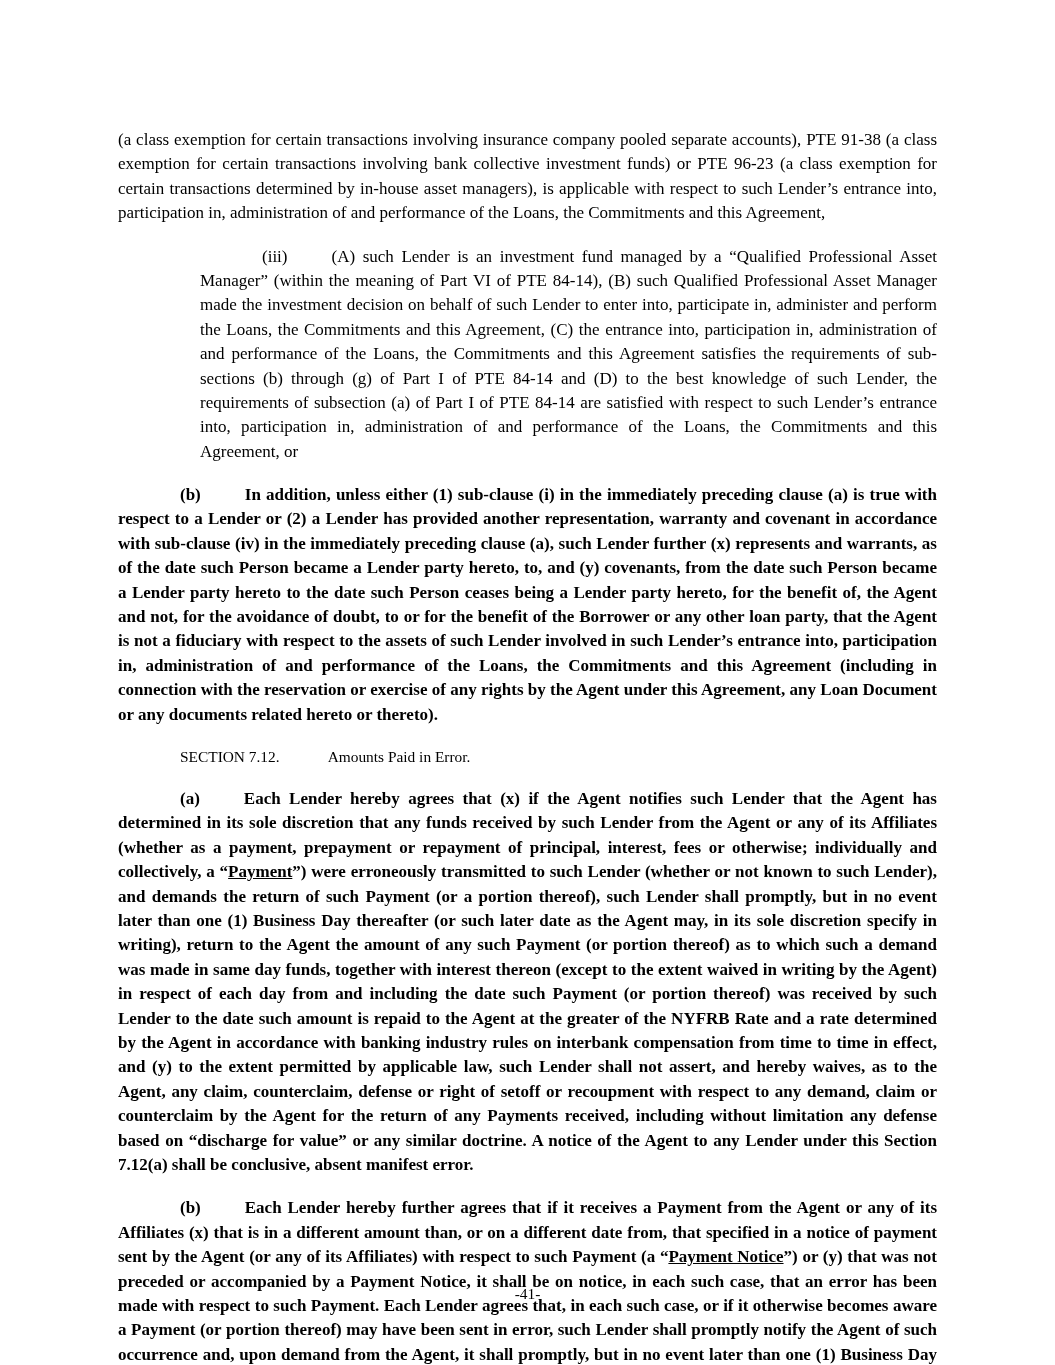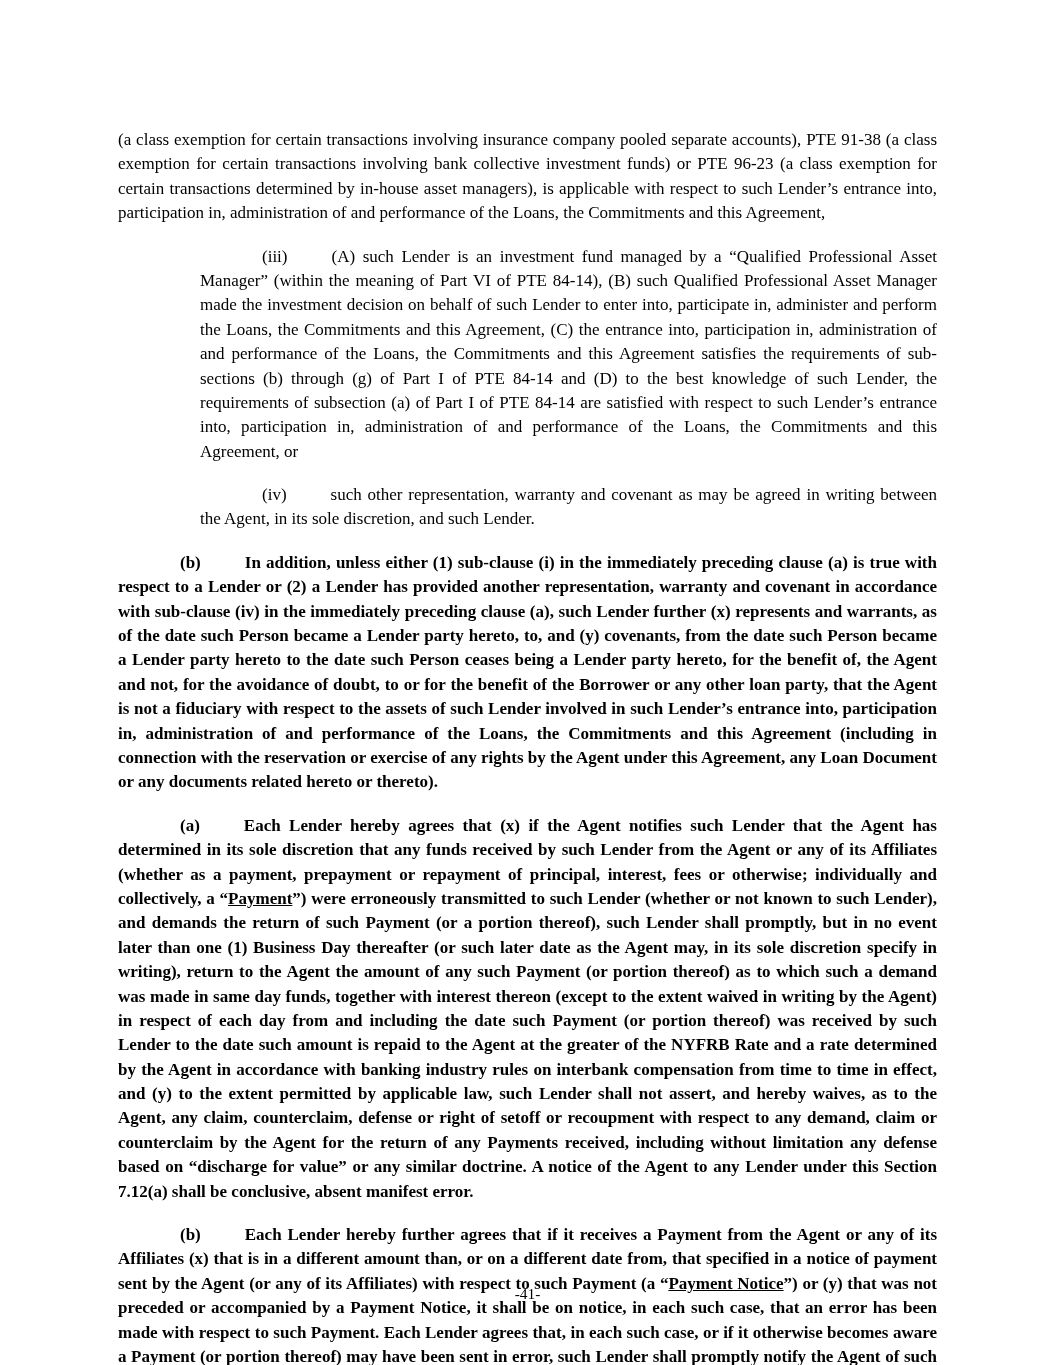--- a/index.html
+++ b/index.html
@@ -67,28 +67,28 @@
 <body>
 
 <div class="page">
 
   <p class="para">(a class exemption for certain transactions involving insurance company pooled separate accounts), PTE 91-38 (a class exemption for certain transactions involving bank collective investment funds) or PTE 96-23 (a class exemption for certain transactions determined by in-house asset managers), is applicable with respect to such Lender’s entrance into, participation in, administration of and performance of the Loans, the Commitments and this Agreement,</p>
 
   <p class="para indent-block first-indent">
     <span>(iii)</span><span style="display:inline-block;width:44px"></span><span>(A) such Lender is an investment fund managed by a “Qualified Professional Asset Manager” (within the meaning of Part VI of PTE 84-14), (B) such Qualified Professional Asset Manager made the investment decision on behalf of such Lender to enter into, participate in, administer and perform the Loans, the Commitments and this Agreement, (C) the entrance into, participation in, administration of and performance of the Loans, the Commitments and this Agreement satisfies the requirements of sub-sections (b) through (g) of Part I of PTE 84-14 and (D) to the best knowledge of such Lender, the requirements of subsection (a) of Part I of PTE 84-14 are satisfied with respect to such Lender’s entrance into, participation in, administration of and performance of the Loans, the Commitments and this Agreement, or</span>
   </p>
 
-  <p class="para indent-block first-indent">
-    <span>(iv)</span><span style="display:inline-block;width:44px"></span><span>such other representation, warranty and covenant as may be agreed in writing between the Agent, in its sole discretion, and such Lender.</span>
-  </p>
 
   <p class="para clause-indent">
     <span>(b)</span><span style="display:inline-block;width:44px"></span><span>In addition, unless either (1) sub-clause (i) in the immediately preceding clause (a) is true with respect to a Lender or (2) a Lender has provided another representation, warranty and covenant in accordance with sub-clause (iv) in the immediately preceding clause (a), such Lender further (x) represents and warrants, as of the date such Person became a Lender party hereto, to, and (y) covenants, from the date such Person became a Lender party hereto to the date such Person ceases being a Lender party hereto, for the benefit of, the Agent and not, for the avoidance of doubt, to or for the benefit of the Borrower or any other loan party, that the Agent is not a fiduciary with respect to the assets of such Lender involved in such Lender’s entrance into, participation in, administration of and performance of the Loans, the Commitments and this Agreement (including in connection with the reservation or exercise of any rights by the Agent under this Agreement, any Loan Document or any documents related hereto or thereto).</span>
   </p>
 
+  <p class="section-head">
+    <span class="sec-label">SECTION 7.12.</span><span class="sec-title">Amounts Paid in Error.</span>
+  </p>
 
   <p class="para clause-indent">
     <span>(a)</span><span style="display:inline-block;width:44px"></span><span>Each Lender hereby agrees that (x) if the Agent notifies such Lender that the Agent has determined in its sole discretion that any funds received by such Lender from the Agent or any of its Affiliates (whether as a payment, prepayment or repayment of principal, interest, fees or otherwise; individually and collectively, a “</span><span class="u">Payment</span><span>”) were erroneously transmitted to such Lender (whether or not known to such Lender), and demands the return of such Payment (or a portion thereof), such Lender shall promptly, but in no event later than one (1) Business Day thereafter (or such later date as the Agent may, in its sole discretion specify in writing), return to the Agent the amount of any such Payment (or portion thereof) as to which such a demand was made in same day funds, together with interest thereon (except to the extent waived in writing by the Agent) in respect of each day from and including the date such Payment (or portion thereof) was received by such Lender to the date such amount is repaid to the Agent at the greater of the NYFRB Rate and a rate determined by the Agent in accordance with banking industry rules on interbank compensation from time to time in effect, and (y) to the extent permitted by applicable law, such Lender shall not assert, and hereby waives, as to the Agent, any claim, counterclaim, defense or right of setoff or recoupment with respect to any demand, claim or counterclaim by the Agent for the return of any Payments received, including without limitation any defense based on “discharge for value” or any similar doctrine.  A notice of the Agent to any Lender under this Section 7.12(a) shall be conclusive, absent manifest error.</span>
   </p>
 
   <p class="para clause-indent">
     <span>(b)</span><span style="display:inline-block;width:44px"></span><span>Each Lender hereby further agrees that if it receives a Payment from the Agent or any of its Affiliates (x) that is in a different amount than, or on a different date from, that specified in a notice of payment sent by the Agent (or any of its Affiliates) with respect to such Payment (a “</span><span class="u">Payment Notice</span><span>”) or (y) that was not preceded or accompanied by a Payment Notice, it shall be on notice, in each such case, that an error has been made with respect to such Payment.  Each Lender agrees that, in each such case, or if it otherwise becomes aware a Payment (or portion thereof) may have been sent in error, such Lender shall promptly notify the Agent of such occurrence and, upon demand from the Agent, it shall promptly, but in no event later than one (1) Business Day thereafter (or such later date as the Agent may, in its sole discretion, specify in writing), return to the Agent the amount of any such Payment (or portion thereof) as to which such a demand was made in same day funds, together with interest thereon (except to the</span>
   </p>
 
   <div class="footer">-41-</div>

